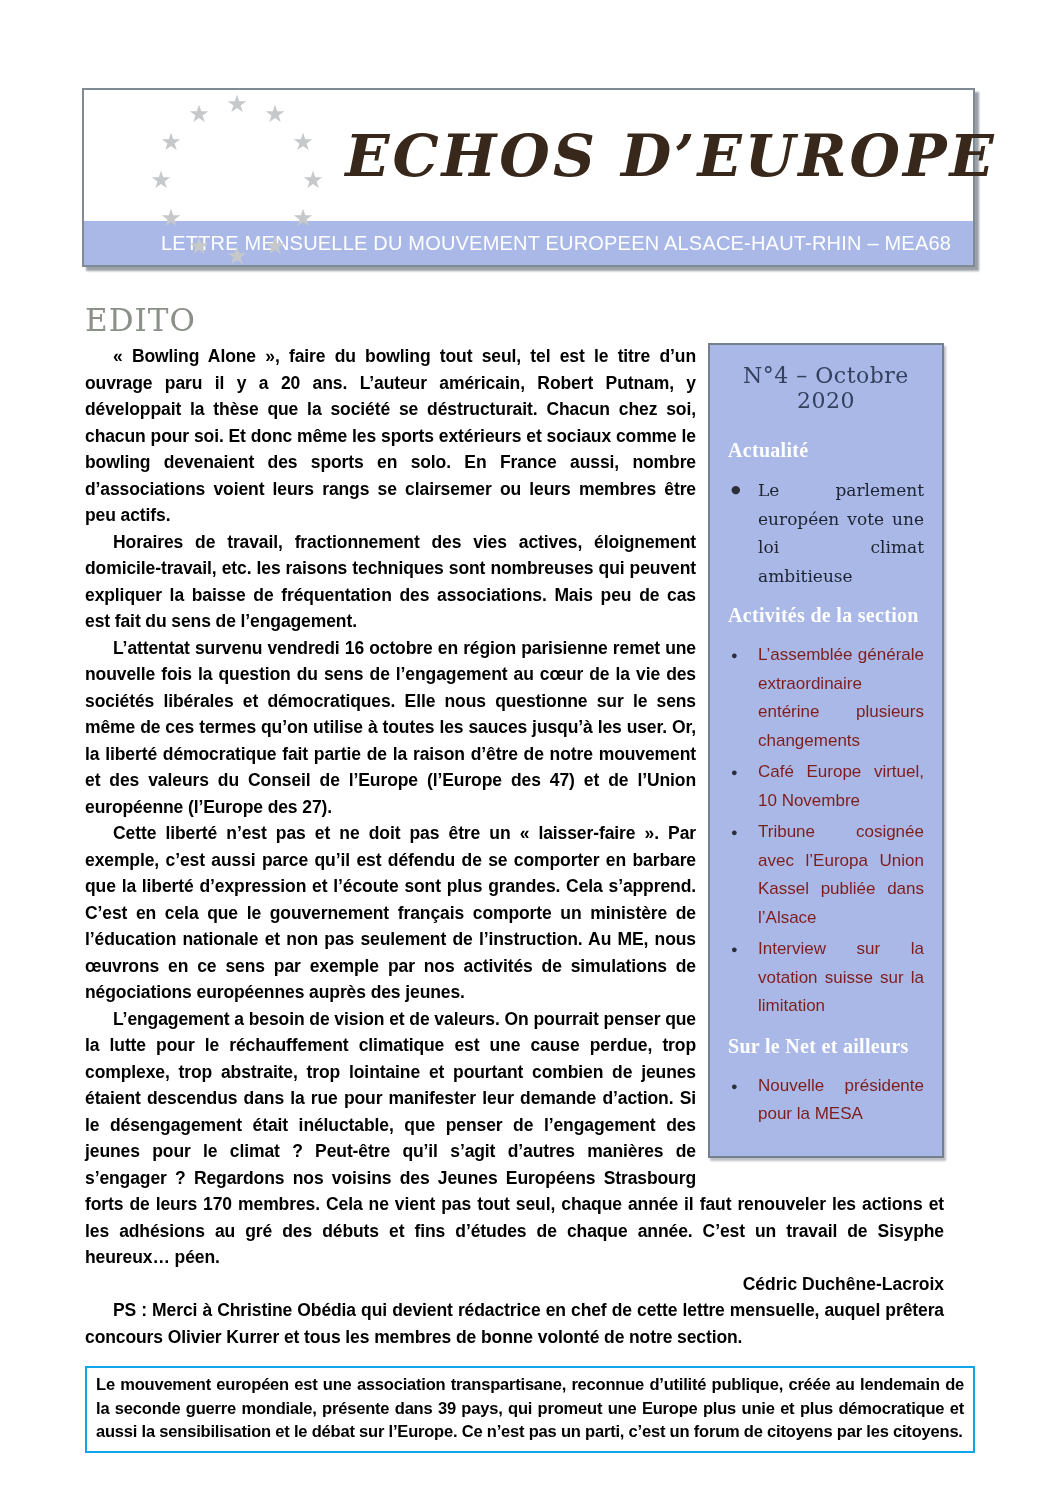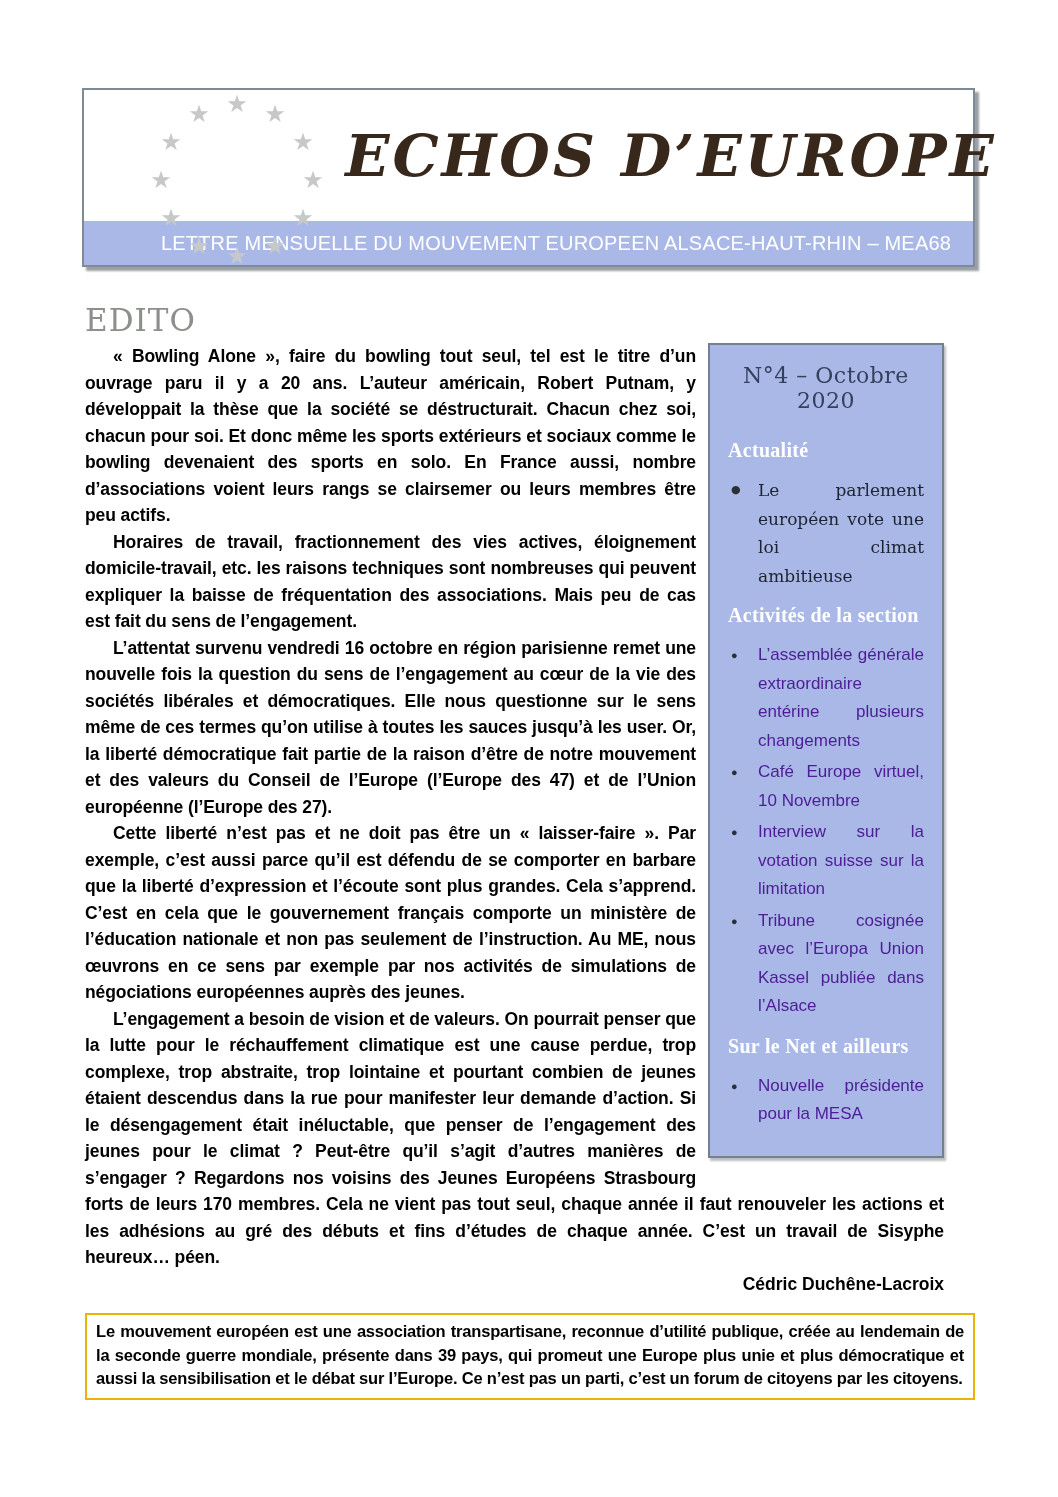--- a/index.html
+++ b/index.html
@@ -150,28 +150,28 @@
     top: 0;
     font-size: 11px;
     color: #2b2f38;
   }
   .sidebar-item.serif {
     font-family: "DejaVu Serif", serif;
     color: #1d2332;
   }
   .sidebar-item.sans {
     font-family: "Liberation Sans", sans-serif;
-    color: #4c1d95;
+    color: #7f1d1d;
   }
 
   
   .footer-box {
     clear: both;
     margin: 16px 83px 0 85px;
-    border: 2px solid #eab308;
+    border: 2px solid #0ea5e9;
     padding: 5px 9px 7px 9px;
   }
   .footer-text {
     font-size: 16.5px;
     font-weight: bold;
     line-height: 23.5px;
     text-align: justify;
     letter-spacing: -0.2px;
   }
 </style>
@@ -208,36 +208,37 @@
 
     <h3 class="sidebar-heading">Actualité</h3>
     <ul class="sidebar-list">
       <li class="sidebar-item serif">Le parlement européen vote une loi climat ambitieuse</li>
     </ul>
 
     <h3 class="sidebar-heading">Activités de la section</h3>
     <ul class="sidebar-list">
       <li class="sidebar-item sans">L’assemblée générale extraordinaire entérine plusieurs changements</li>
       <li class="sidebar-item sans">Café Europe virtuel, 10 Novembre</li>
+      <li class="sidebar-item sans">Tribune cosignée avec l’Europa Union Kassel publiée dans l’Alsace</li>
       <li class="sidebar-item sans">Interview sur la votation suisse sur la limitation</li>
-      <li class="sidebar-item sans">Tribune cosignée avec l’Europa Union Kassel publiée dans l’Alsace</li>
     </ul>
 
     <h3 class="sidebar-heading">Sur le Net et ailleurs</h3>
     <ul class="sidebar-list">
       <li class="sidebar-item sans">Nouvelle présidente pour la MESA</li>
     </ul>
   </aside>
 
 
   <p class="body-par">« Bowling Alone », faire du bowling tout seul, tel est le titre d’un ouvrage paru il y a 20 ans. L’auteur américain, Robert Putnam, y développait la thèse que la société se déstructurait. Chacun chez soi, chacun pour soi. Et donc même les sports extérieurs et sociaux comme le bowling devenaient des sports en solo. En France aussi, nombre d’associations voient leurs rangs se clairsemer ou leurs membres être peu actifs.</p>
   <p class="body-par">Horaires de travail, fractionnement des vies actives, éloignement domicile-travail, etc. les raisons techniques sont nombreuses qui peuvent expliquer la baisse de fréquentation des associations. Mais peu de cas est fait du sens de l’engagement.</p>
   <p class="body-par">L’attentat survenu vendredi 16 octobre en région parisienne remet une nouvelle fois la question du sens de l’engagement au cœur de la vie des sociétés libérales et démocratiques. Elle nous questionne sur le sens même de ces termes qu’on utilise à toutes les sauces jusqu’à les user. Or, la liberté démocratique fait partie de la raison d’être de notre mouvement et des valeurs du Conseil de l’Europe (l’Europe des 47) et de l’Union européenne (l’Europe des 27).</p>
   <p class="body-par">Cette liberté n’est pas et ne doit pas être un « laisser-faire ». Par exemple, c’est aussi parce qu’il est défendu de se comporter en barbare que la liberté d’expression et l’écoute sont plus grandes. Cela s’apprend. C’est en cela que le gouvernement français comporte un ministère de l’éducation nationale et non pas seulement de l’instruction. Au ME, nous œuvrons en ce sens par exemple par nos activités de simulations de négociations européennes auprès des jeunes.</p>
   <p class="body-par">L’engagement a besoin de vision et de valeurs. On pourrait penser que la lutte pour le réchauffement climatique est une cause perdue, trop complexe, trop abstraite, trop lointaine et pourtant combien de jeunes étaient descendus dans la rue pour manifester leur demande d’action. Si le désengagement était inéluctable, que penser de l’engagement des jeunes pour le climat ? Peut-être qu’il s’agit d’autres manières de s’engager ? Regardons nos voisins des Jeunes Européens Strasbourg forts de leurs 170 membres. Cela ne vient pas tout seul, chaque année il faut renouveler les actions et les adhésions au gré des débuts et fins d’études de chaque année. C’est un travail de Sisyphe heureux… péen.</p>
 
   <p class="signature">Cédric Duchêne-Lacroix</p>
 
+  <p class="ps-par">PS : Merci à Christine Obédia qui devient rédactrice en chef de cette lettre mensuelle, auquel prêtera concours Olivier Kurrer et tous les membres de bonne volonté de notre section.</p>
 </main>
 
 <footer class="footer-box">
   <p class="footer-text">Le mouvement européen est une association transpartisane, reconnue d’utilité publique, créée au lendemain de la seconde guerre mondiale, présente dans 39 pays, qui promeut une Europe plus unie et plus démocratique et aussi la sensibilisation et le débat sur l’Europe. Ce n’est pas un parti, c’est un forum de citoyens par les citoyens.</p>
 </footer>
 
 </body></html>

